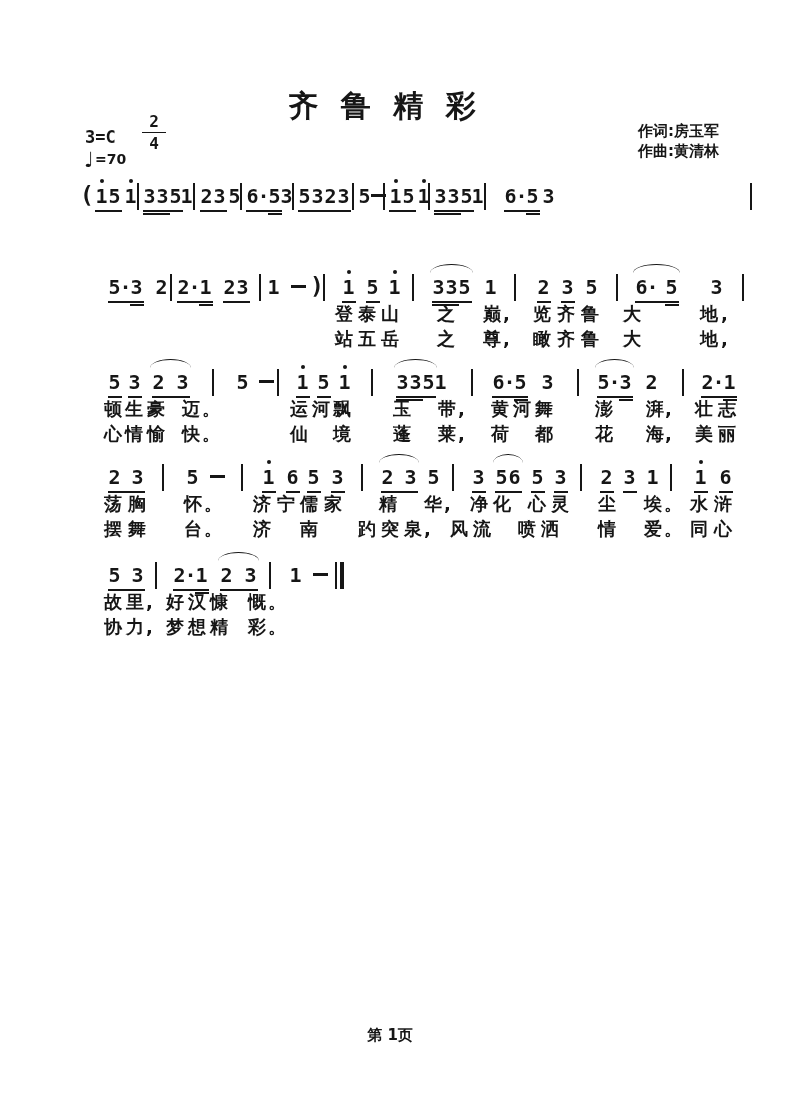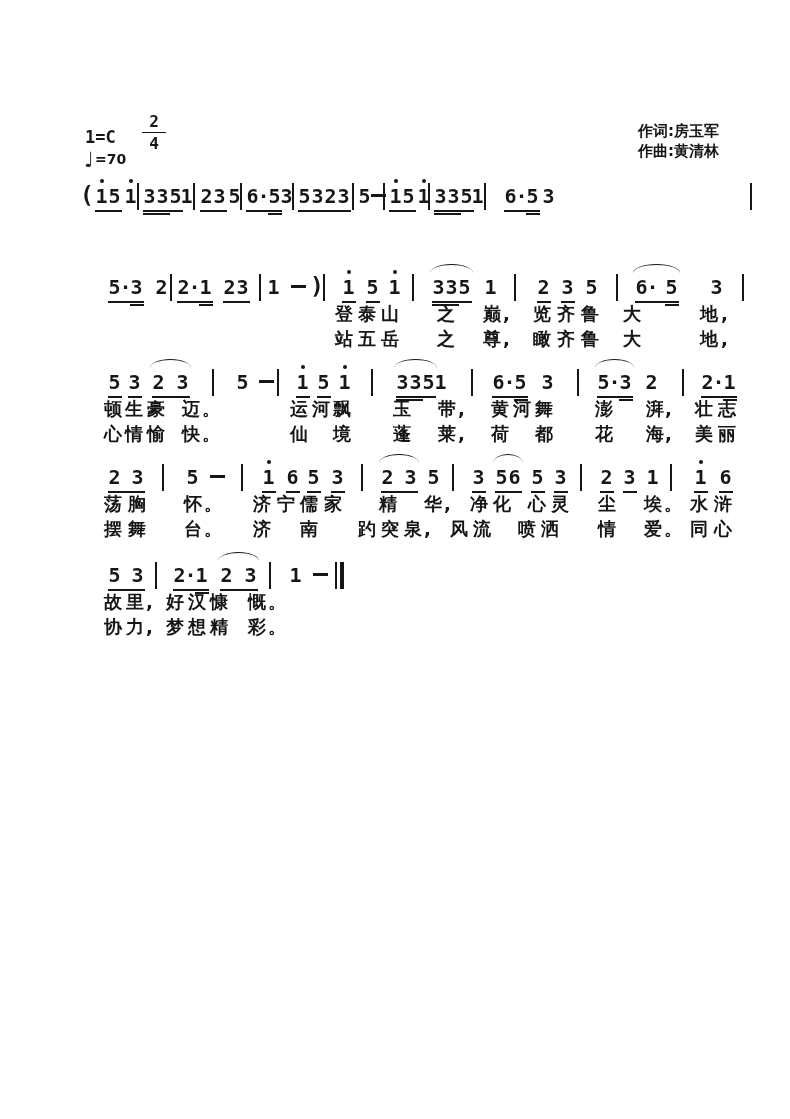--- a/index.html
+++ b/index.html
@@ -45,22 +45,23 @@
 
   .lyric-char{position:absolute;font-size:18px;font-weight:bold;line-height:20px;white-space:pre;}
 
   .footer{position:absolute;left:0;top:1026px;width:780px;text-align:center;
           font-size:15px;font-weight:bold;}
 </style>
 </head>
 <body>
 
 <div class="page">
-
-  <div class="key-sig">1=C</div>
+  <div class="title">齐 鲁 精 彩</div>
+
+  <div class="key-sig">3=C</div>
   <div class="frac">
     <span class="top">2</span>
     <span class="bot">4</span>
   </div>
   <div class="tempo">
     <span class="glyph">♩</span><span>=70</span>
   </div>
 
   <div class="credits">
     <div>作词:房玉军</div>
@@ -835,13 +836,14 @@
         <div class="lyric-char" style="left: 126px;">力</div>
         <div class="lyric-char" style="left: 146px;">,</div>
         <div class="lyric-char" style="left: 166px;">梦</div>
         <div class="lyric-char" style="left: 188px;">想</div>
         <div class="lyric-char" style="left: 210px;">精</div>
         <div class="lyric-char" style="left: 248px;">彩</div>
         <div class="lyric-char" style="left: 268px;">。</div>
       </div>
     </div>
 
+  <div class="footer">第 1页</div>
 </div>
 
 </body></html>

